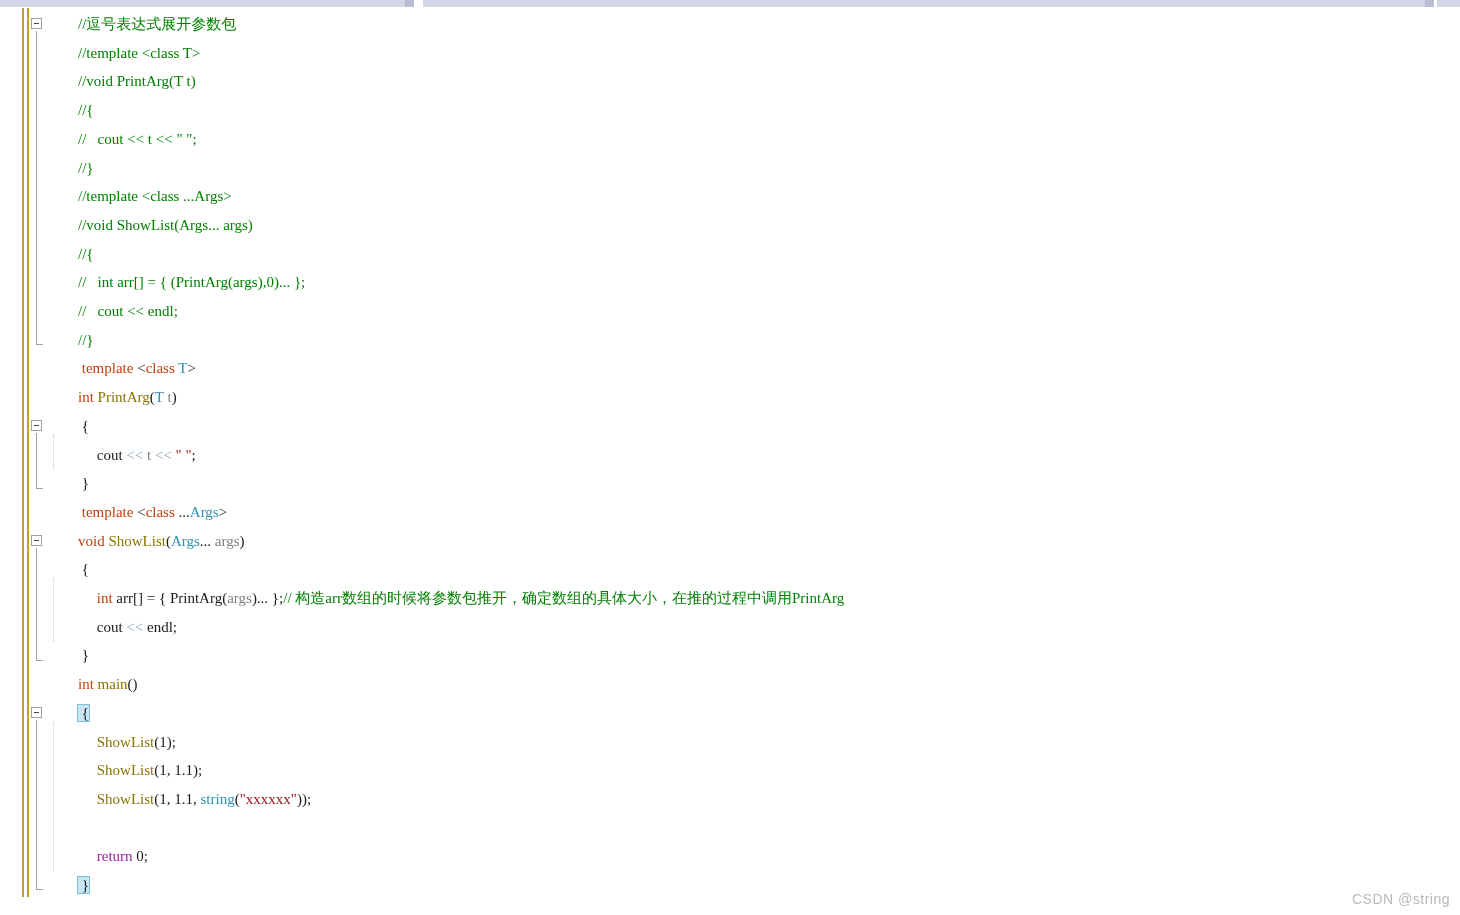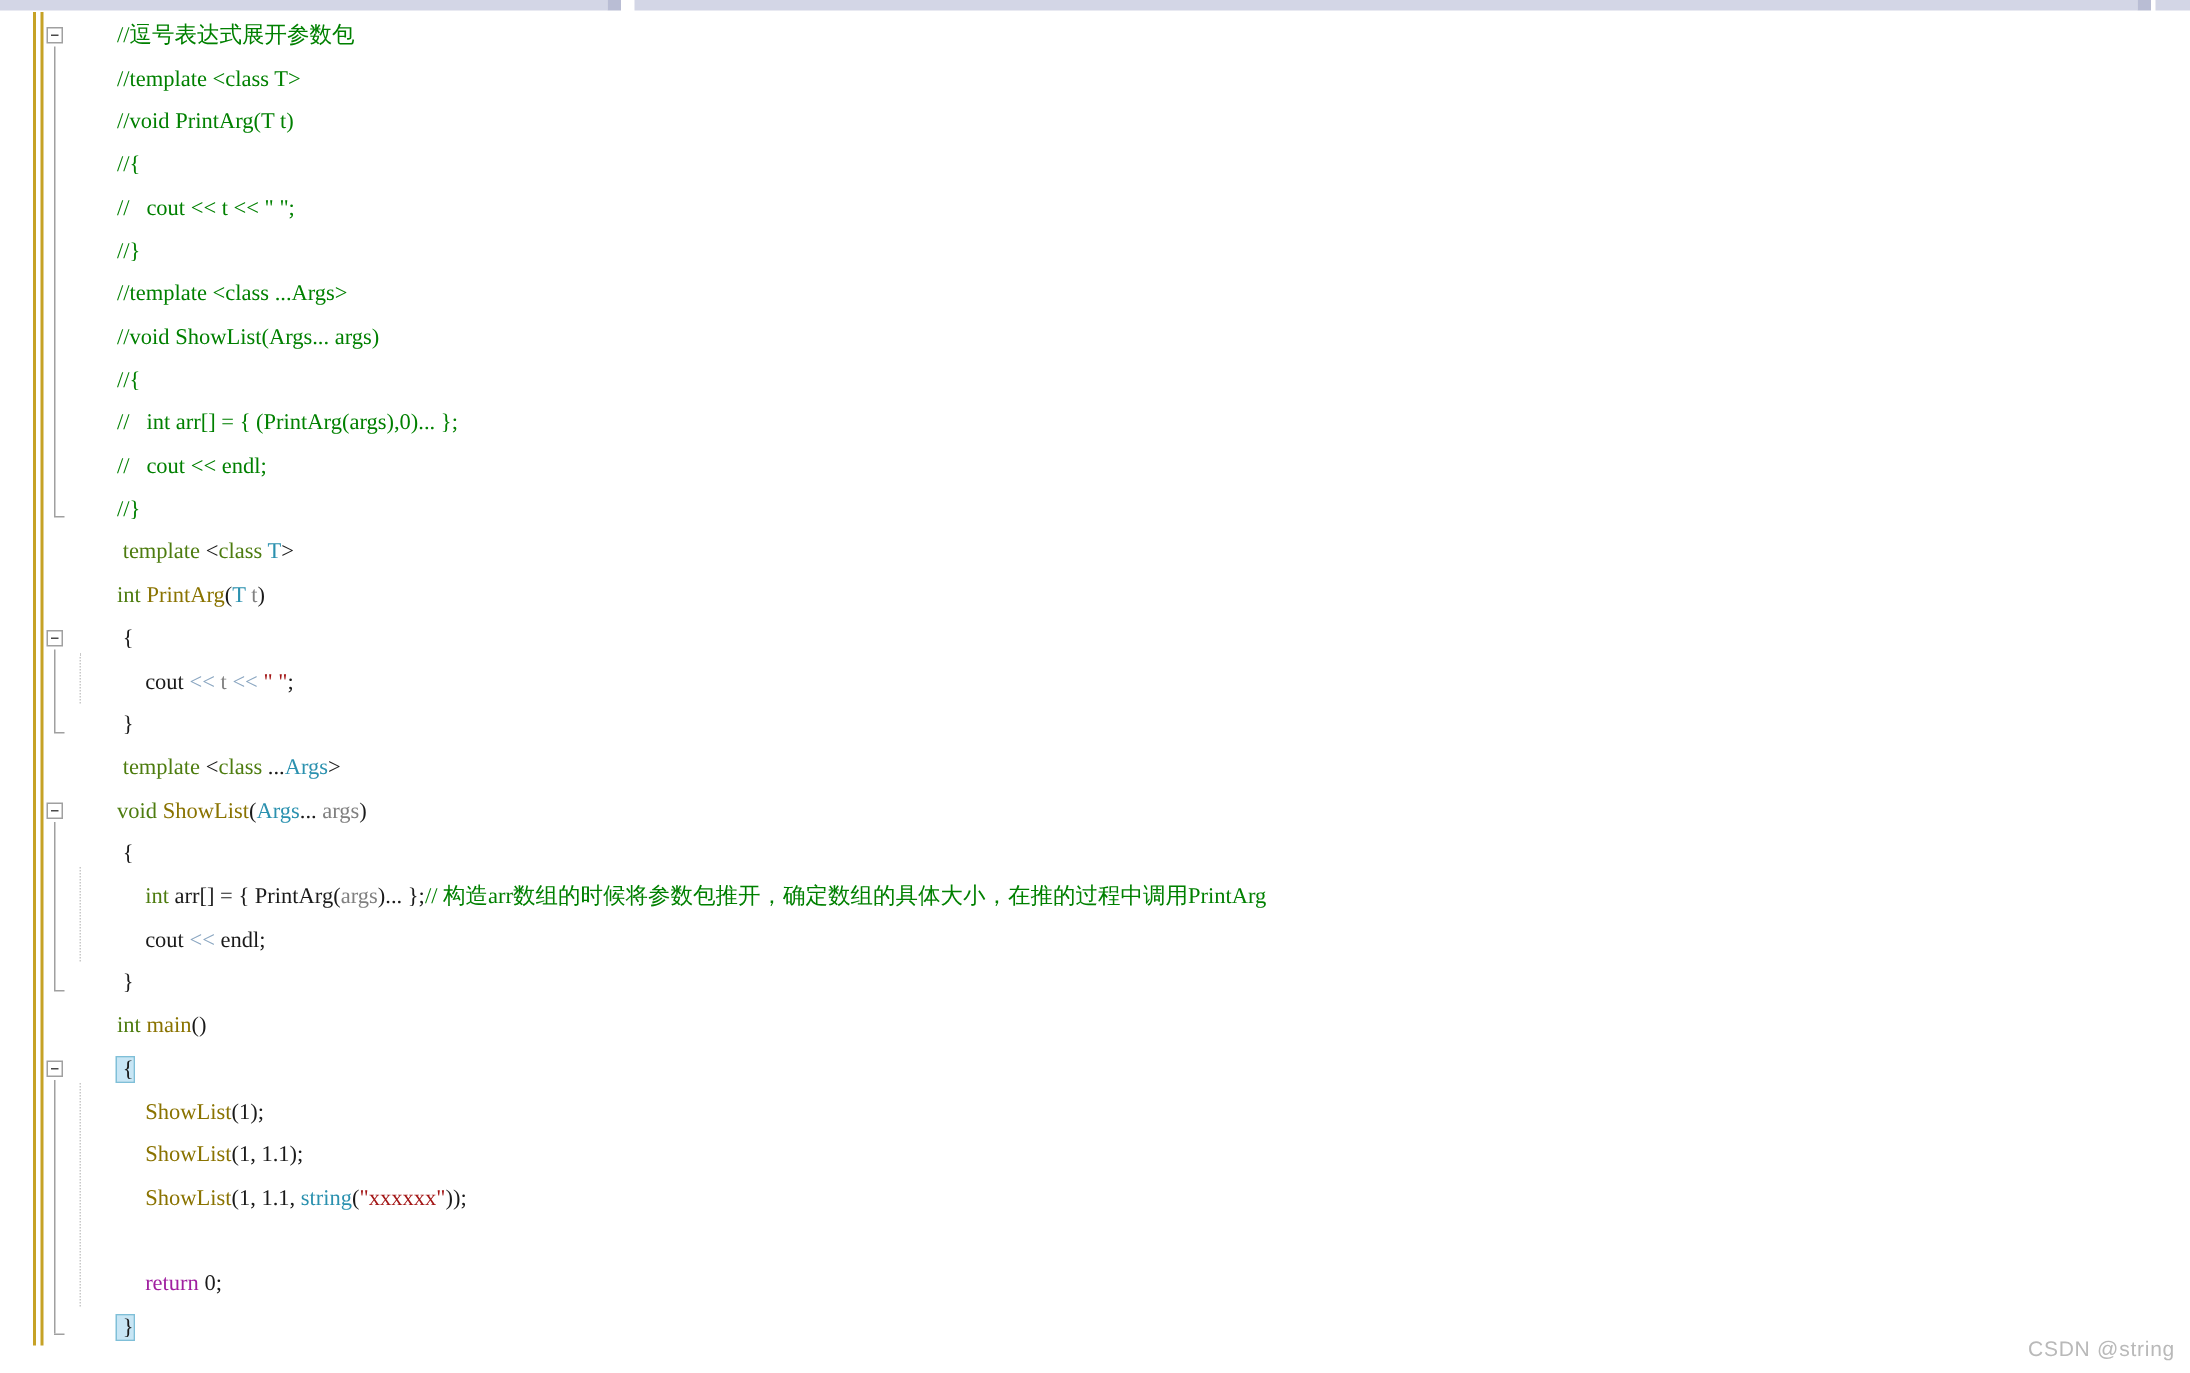--- a/index.html
+++ b/index.html
@@ -107,21 +107,21 @@
   }
   .line {
     position: absolute;
     left: 46px;
     height: 28.7px;
     white-space: pre;
   }
 
   
   .cmt   { color: #008000; }
-  .kw    { color: #4d7c0f; }
+  .kw    { color: #c2410c; }
   .typ   { color: #2b91af; }
   .fn    { color: #8a7300; }
   .param { color: #808080; }
   .str   { color: #a31515; }
   .op    { color: #8aa6c1; }
   .plain { color: #1a1a1a; }
   .ret   { color: #a020a0; }
   .num   { color: #1a1a1a; }
   .brace-hl {
     color: #1a1a1a;

